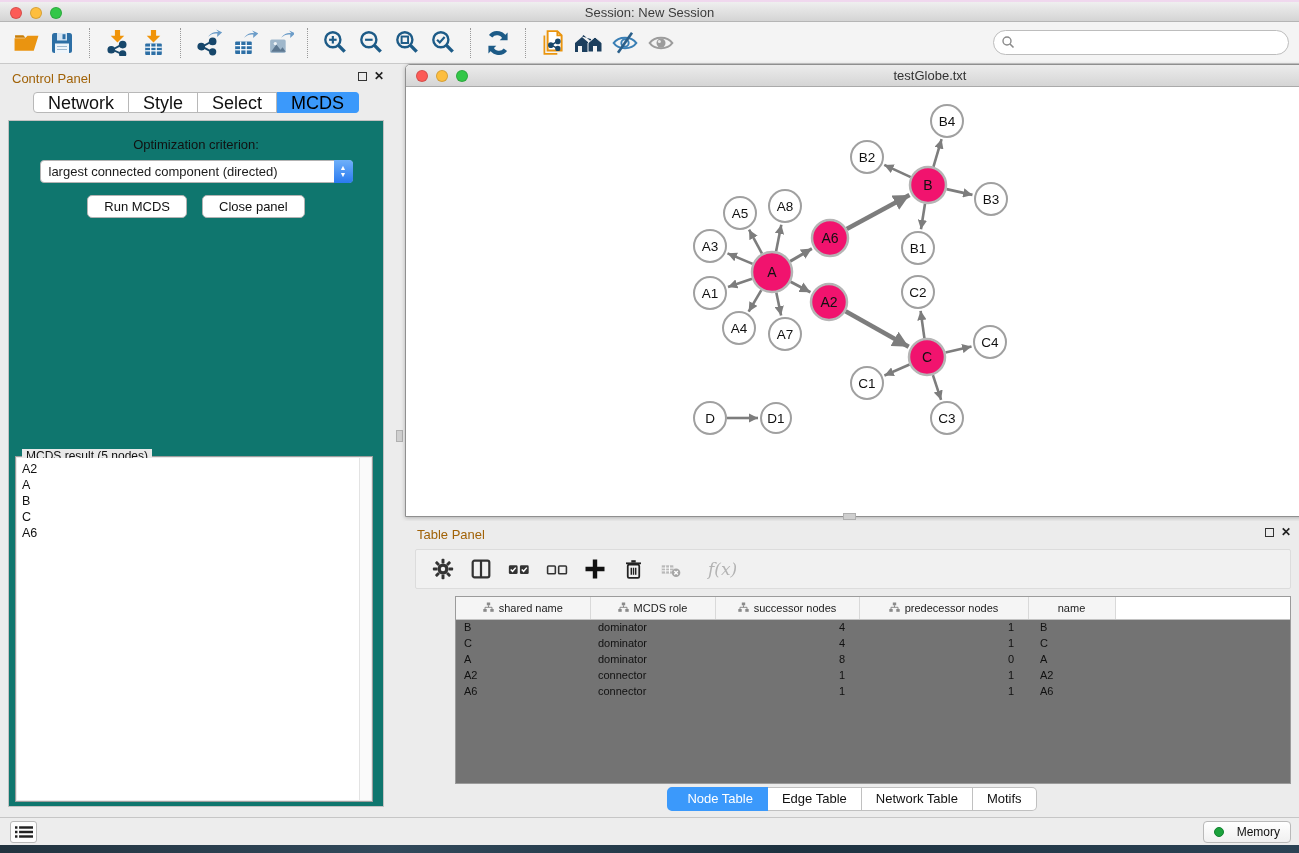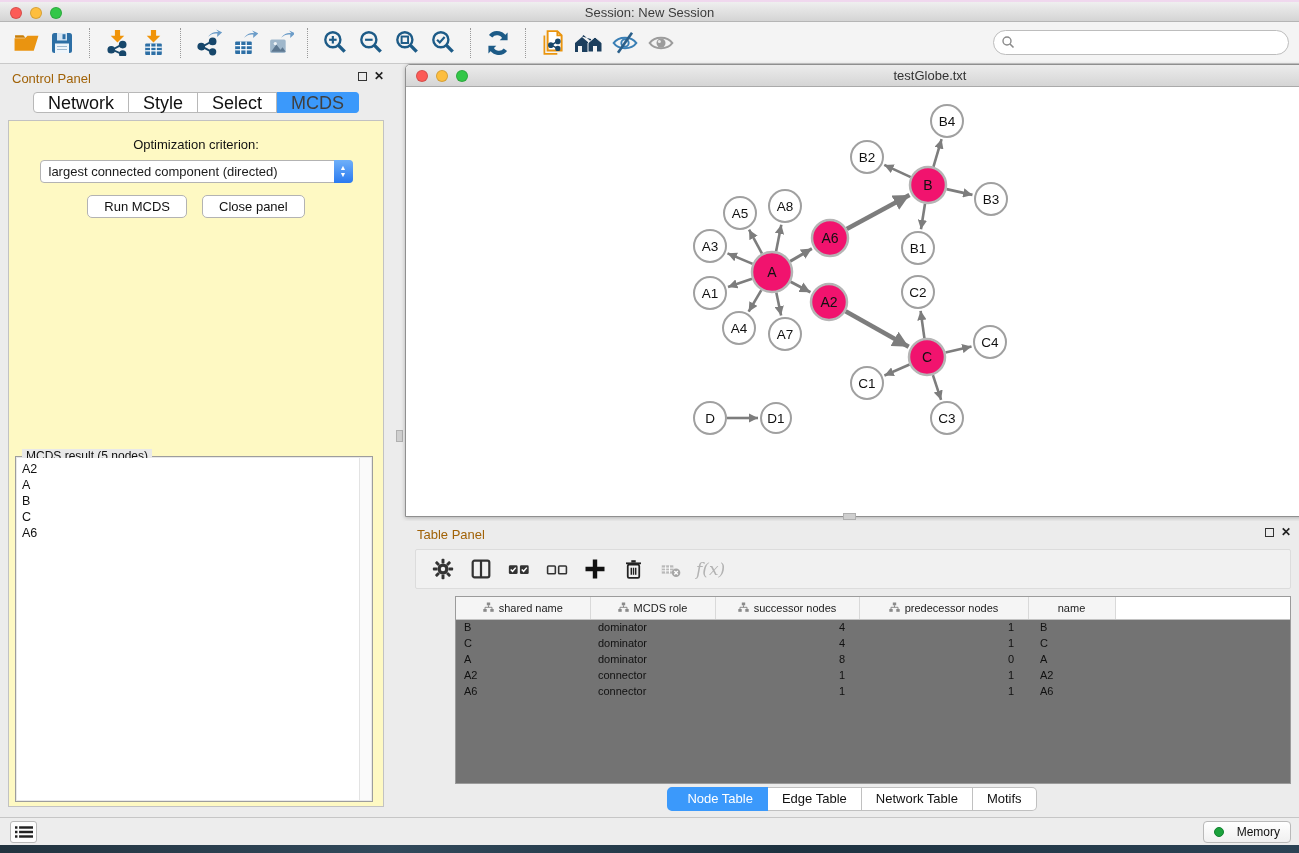--- a/index.html
+++ b/index.html
@@ -41,24 +41,24 @@
   .panel-btns { position:absolute; right:8px; top:7px; display:flex; gap:7px; align-items:center; }
   .float-sq { width:9px; height:9px; border:1.5px solid #333; display:inline-block; }
   .close-x { font-size:12px; font-weight:bold; color:#222; line-height:11px; }
   .seg-tabs { display:flex; justify-content:center; height:21px; }
   .seg {
     font-size:18px; padding:2px 14px 0; background:#fff; border:1px solid #b8b8b8;
     border-left:none; color:#111; line-height:17px;
   }
   .seg:first-child { border-left:1px solid #b8b8b8; border-radius:4px 0 0 4px; }
   .seg:last-child { border-radius:0 4px 4px 0; }
-  .seg.selected { background:#3b99fb; border-color:#3b99fb; color:#404040; }
+  .seg.selected { background:#3b99fb; border-color:#3b99fb; color:#000000; }
   .cp-body {
     position:absolute; left:8px; right:8px; top:56px; bottom:10px;
-    background:#fef9c3; border:1px solid #c2c2c2;
+    background:#0f766e; border:1px solid #c2c2c2;
   }
   .opt-label { text-align:center; font-size:13px; margin-top:16px; color:#111; }
   .dropdown {
     position:relative; margin:8px auto 0; width:313px; height:23px;
     background:#fff; border:1px solid #b3b3b3; border-radius:4px; font-size:13px;
   }
   .dd-text { position:absolute; left:8px; top:3px; white-space:nowrap; }
   .dd-step {
     position:absolute; right:-1px; top:-1px; width:19px; height:23px; border-radius:0 4px 4px 0;
     background:linear-gradient(#6fb0f9,#2a7af0); display:flex; flex-direction:column;
@@ -101,21 +101,21 @@
     background:repeating-linear-gradient(135deg, transparent 0 3px, #9a9a9a 3px 4px);
   }
   
   .table-panel { position:absolute; left:405px; top:521px; width:894px; height:296px; background:#ececec; }
   .tp-header { position:relative; height:26px; }
   .tp-toolbar {
     position:relative; margin:2px 8px 0 10px; height:40px; background:#f1f1f1;
     border:1px solid #dcdcdc; border-radius:2px; display:flex; align-items:center; padding:0 8px;
   }
   .tico { width:28px; height:28px; margin:0 5px; display:flex; align-items:center; justify-content:center; }
-  .fx { font-family:"DejaVu Serif", serif; font-style:italic; font-size:17px; color:#b3b3b3; margin-left:6px; }
+  .fx { font-family:"DejaVu Serif", serif; font-style:italic; font-size:17px; color:#b3b3b3; margin-left:18px; }
   .table-wrap {
     position:absolute; left:10px; right:8px; top:75px; bottom:33px;
     background:#737373; border:1px solid #9b9b9b; overflow:hidden;margin-left:40px;
   }
   table.node-table { border-collapse:collapse; table-layout:fixed; width:100%; }
   .node-table th {
     height:22px; background:#f5f5f5; border-right:1px solid #d9d9d9; border-bottom:1px solid #c2c2c2;
     font-size:11px; font-weight:normal; color:#222; text-align:center; white-space:nowrap; overflow:hidden;
   }
   .node-table th.filler { background:#fff; border-right:none; }

